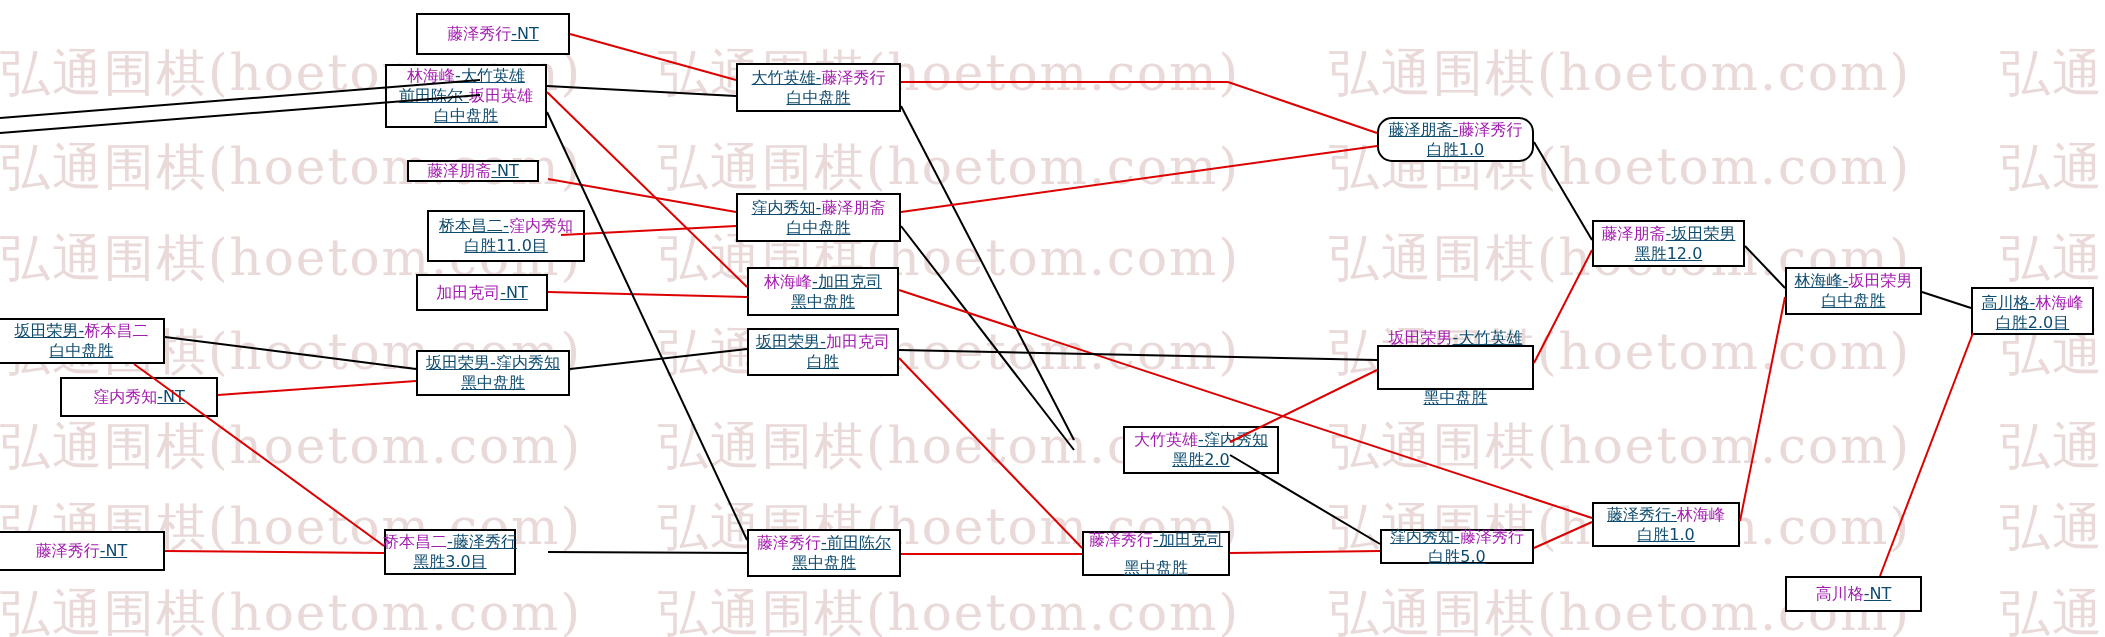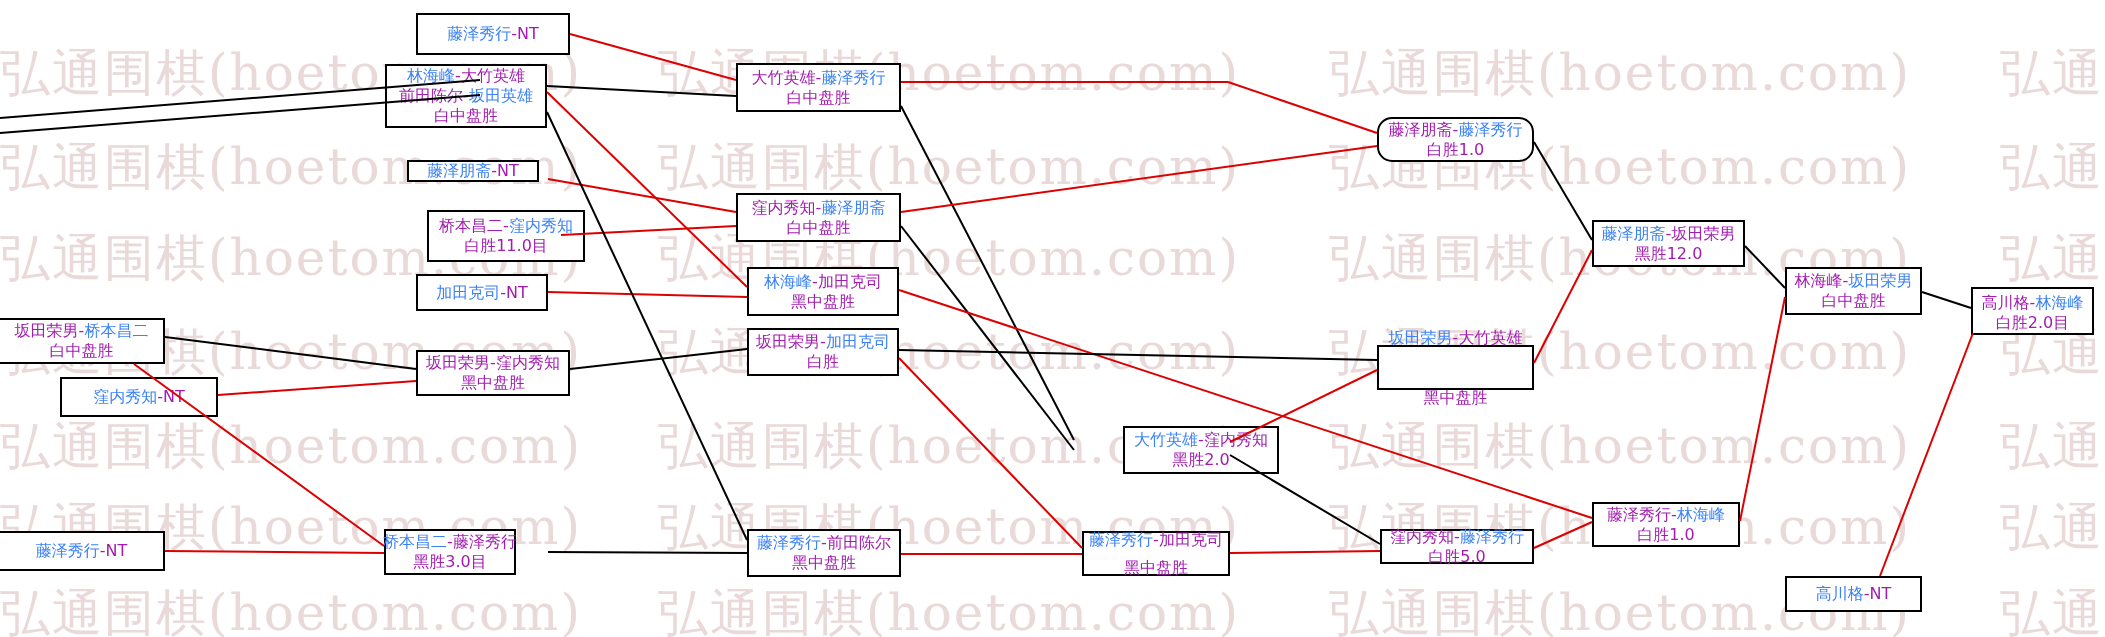--- a/index.html
+++ b/index.html
@@ -37,22 +37,22 @@
     z-index: 2;
     cursor: pointer;
   }
   .bline {
     font-size: 16px;
     line-height: 20px;
     text-align: center;
     white-space: nowrap;
     color: #000000;
   }
-  .seg-red { color: #3b82f6; }
-  .seg-blk { color: #a21caf; }
+  .seg-red { color: #a21caf; }
+  .seg-blk { color: #0c4a6e; text-decoration: underline; }
 
   
   svg.connectors {
     position: absolute;
     left: 0;
     top: 0;
     z-index: 3;
     pointer-events: none;
   }
 </style>

